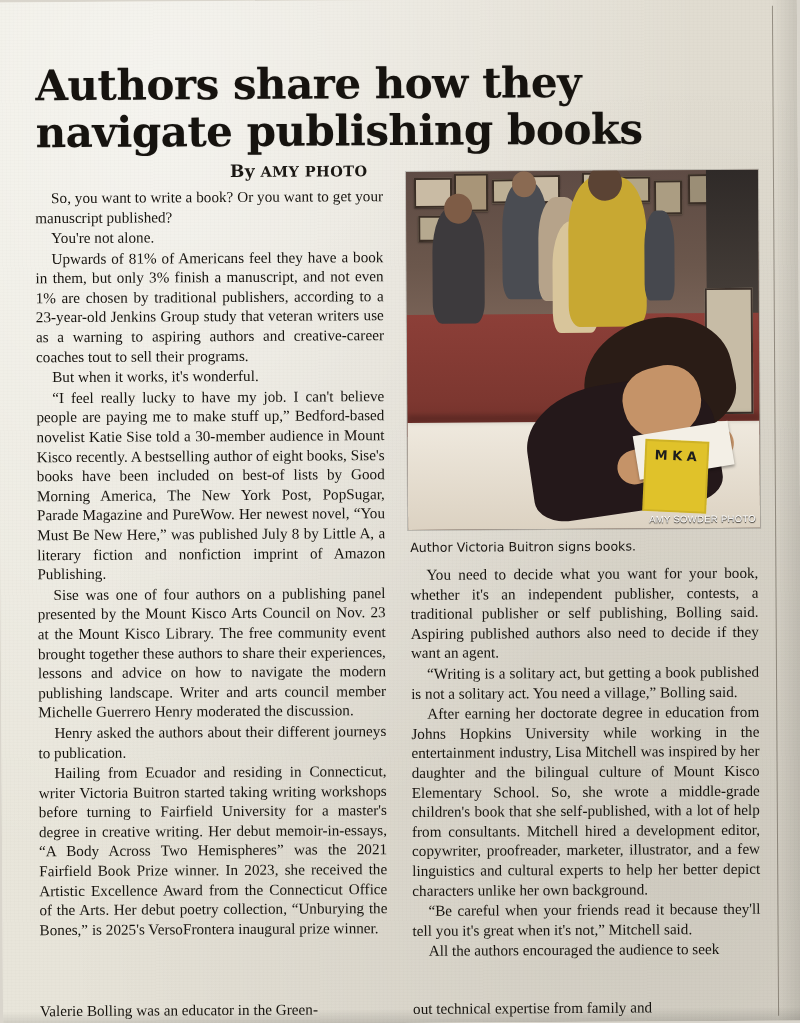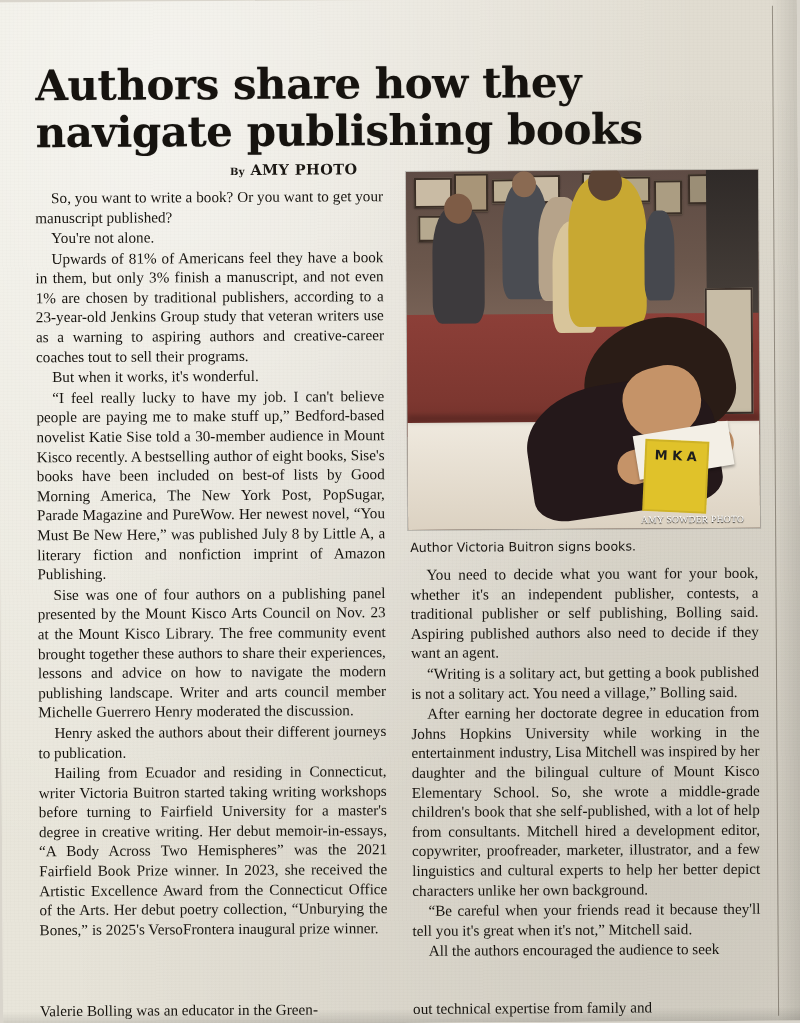--- a/index.html
+++ b/index.html
@@ -55,21 +55,21 @@
   .headline .l2{display:block;}
 
   .byline{
     position:absolute;left:232px;top:160px;
     font-family:"DejaVu Serif", serif;
     font-size:14.5px;
     letter-spacing:.4px;
     color:#1a1713;
     font-weight:700;
   }
-  .byline .by{font-size:10px;font-weight:700;}
+  .byline .by{font-size:17px;font-weight:700;}
 
   .col{
     position:absolute;
     font-family:"Liberation Serif", serif;
     color:#17140f;
     font-size:15.2px;
     line-height:1.29;
     text-align:justify;
     text-justify:inter-word;
     hyphens:manual;
@@ -157,22 +157,22 @@
   }
   .photo .poster{
     position:absolute;right:6px;top:118px;width:44px;height:122px;
     background:#c7bca6;border:2px solid #3b302a;
   }
   .photo .stripe{
     position:absolute;right:0;top:0;width:52px;height:160px;
     background:linear-gradient(180deg,#2f2a28,#4a423c);
   }
   .photo-credit{
-    position:absolute;right:16px;bottom:4px;
-    font-family:Liberation Serif, serif;
+    position:absolute;right:4px;bottom:4px;
+    font-family:Liberation Sans, sans-serif;
     font-size:9.5px;letter-spacing:.3px;color:#fff;
     text-shadow:0 1px 1px rgba(0,0,0,.9);
   }
   .caption{
     position:absolute;left:410px;top:540px;width:350px;
     font-family:"DejaVu Sans", sans-serif;
     font-size:12.6px;color:#1b1814;
   }
   .bottom-cut{
     position:absolute;left:37px;top:1000px;width:360px;

